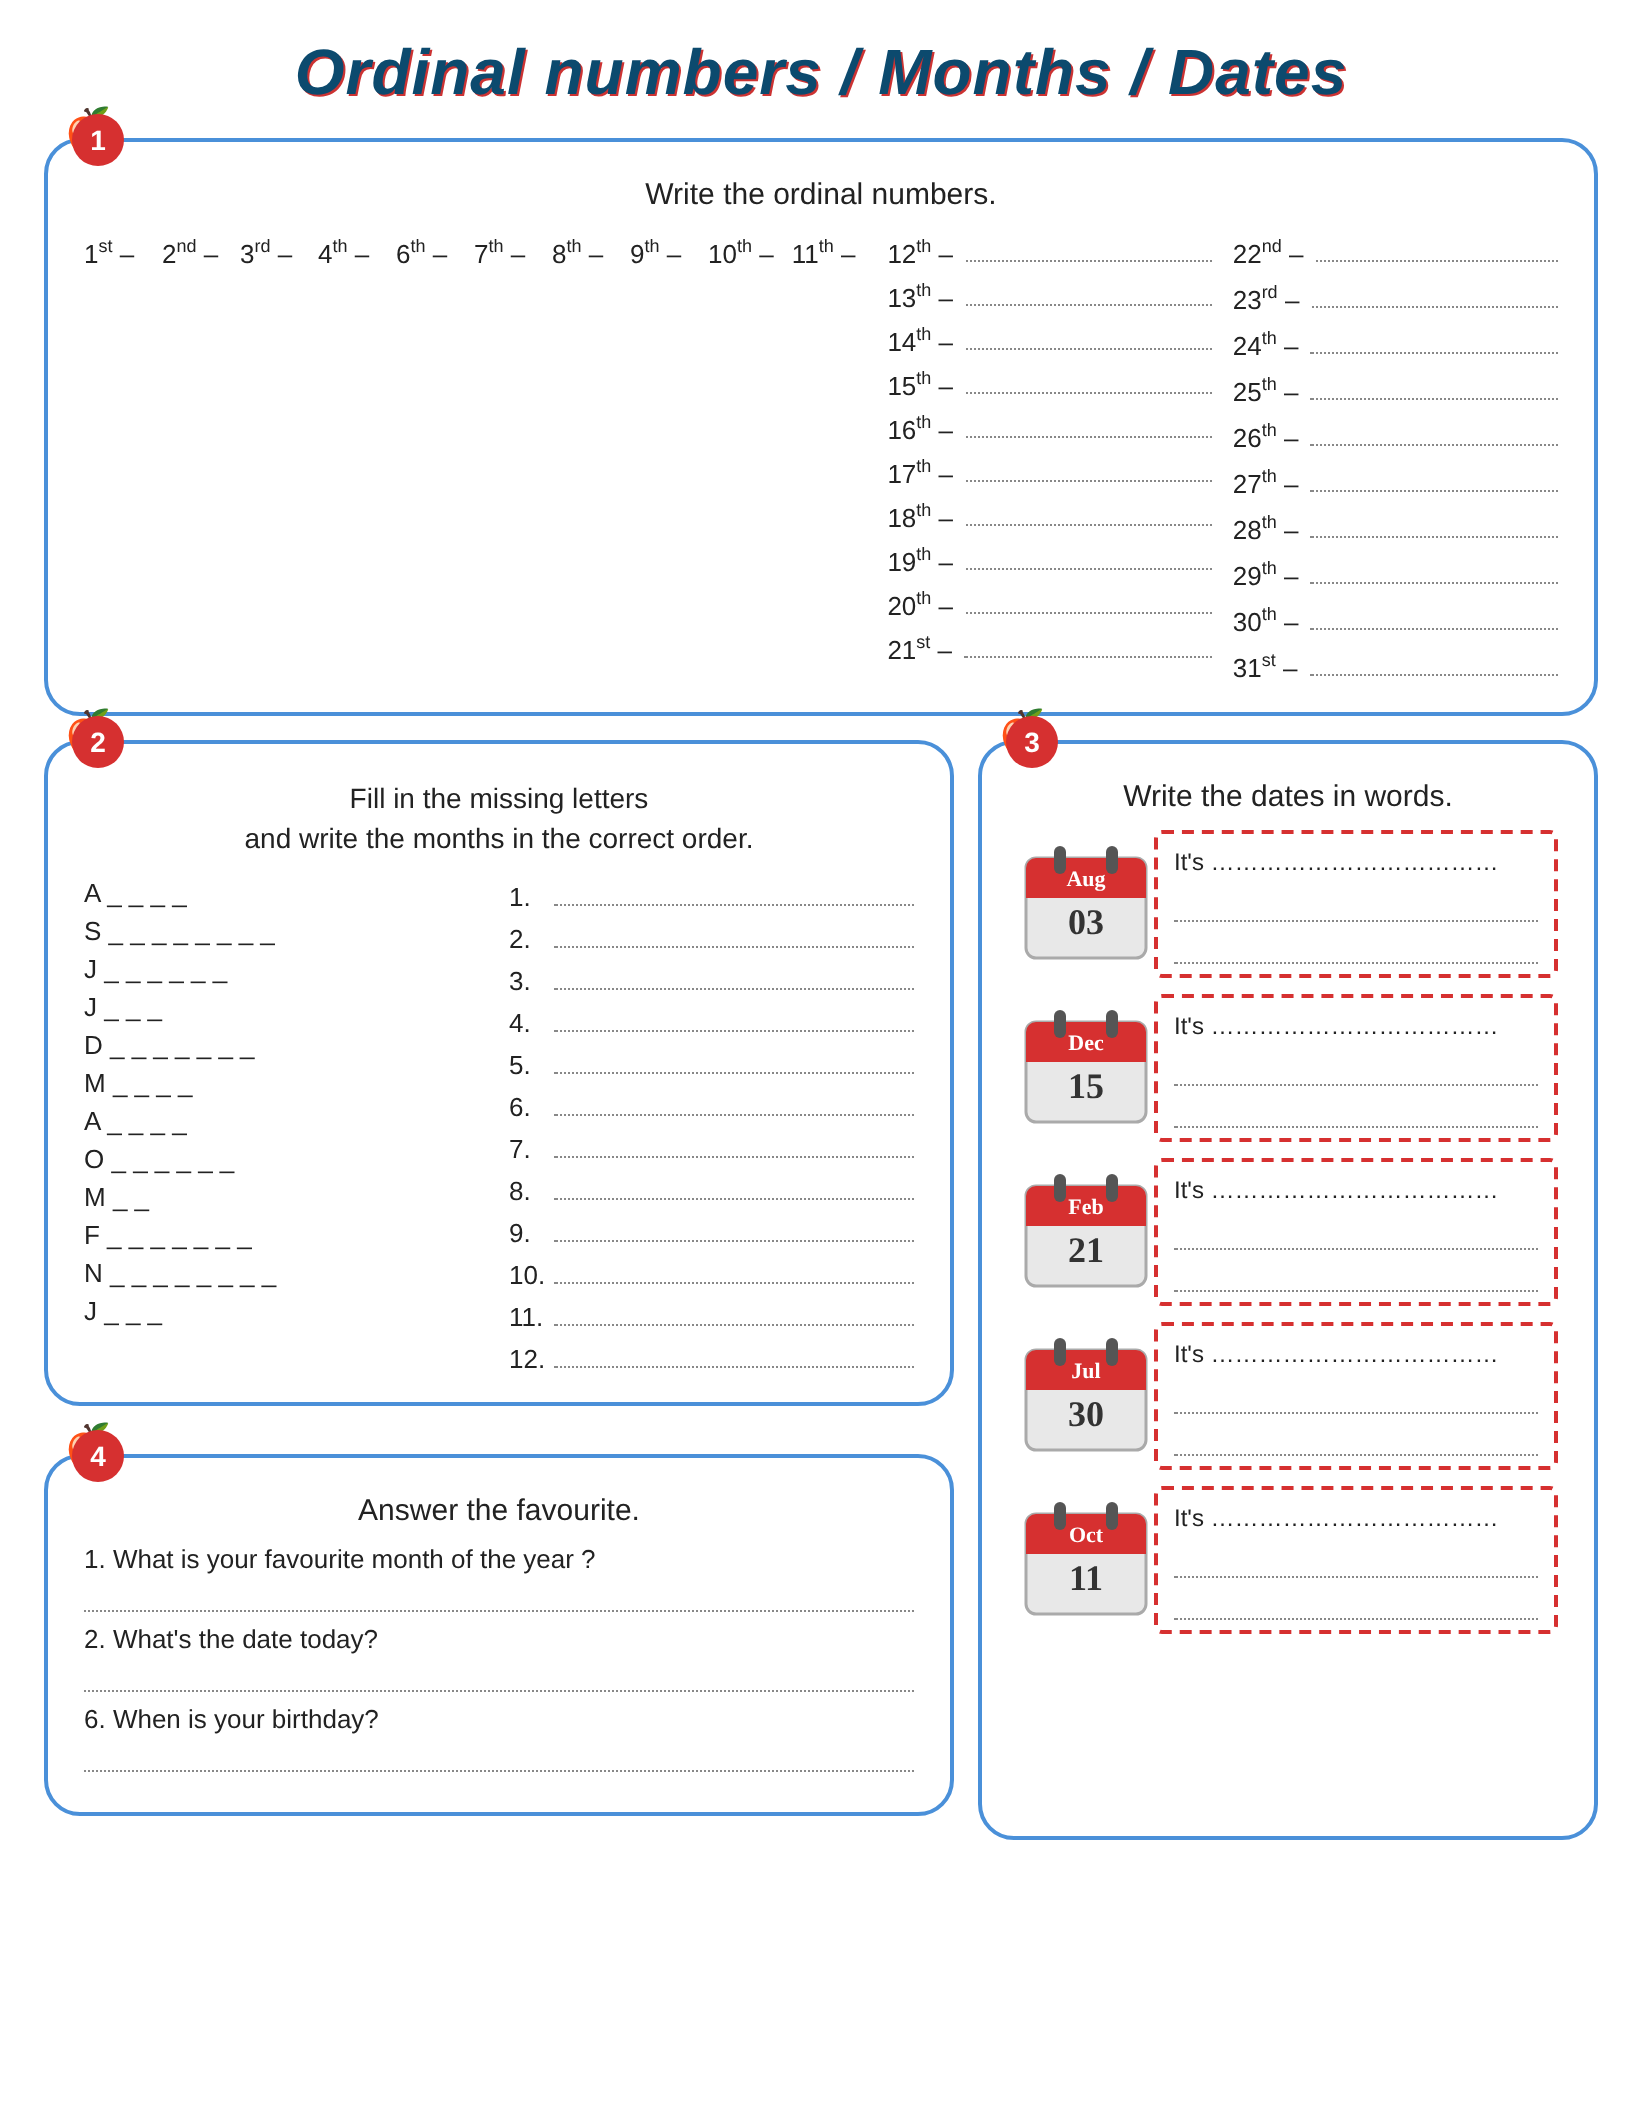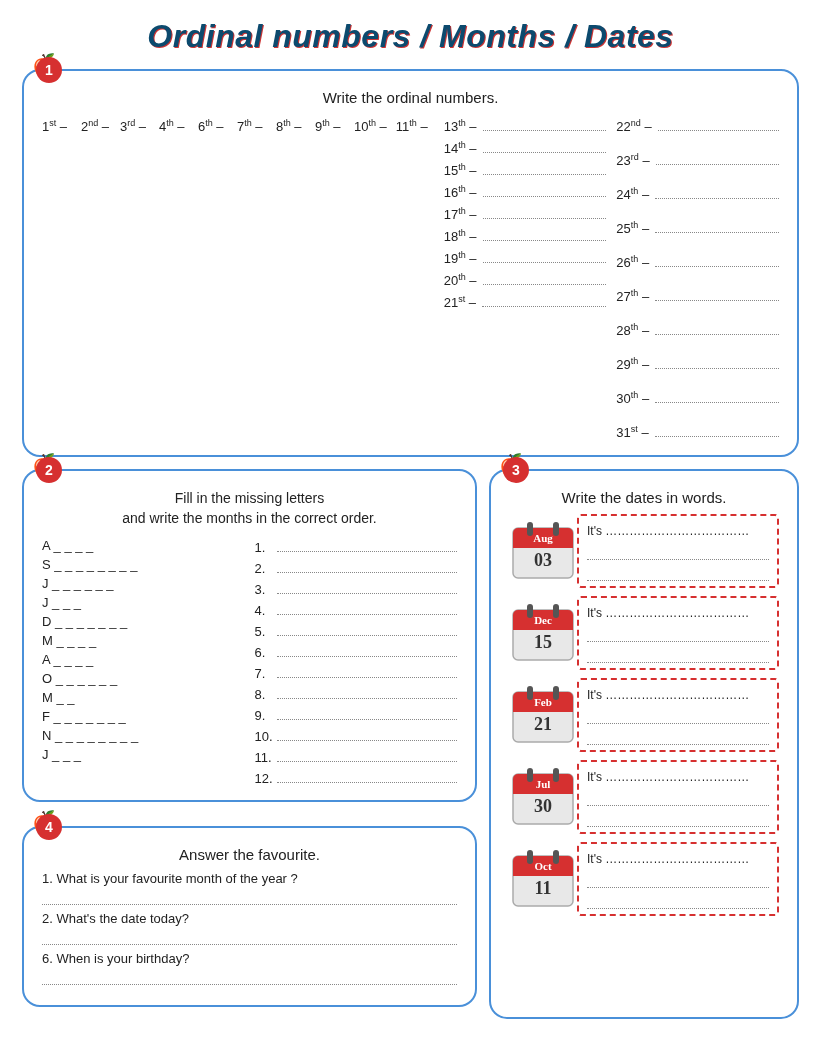--- a/index.html
+++ b/index.html
@@ -221,20 +221,24 @@
           <span class="ordinal-num">10<sup>th</sup> –</span>
           <div class="dotted-line"></div>
         </div>
         <div class="ordinal-row">
           <span class="ordinal-num">11<sup>th</sup> –</span>
           <div class="dotted-line"></div>
         </div>
       </div>
       <div style="display: flex; flex-direction: column; gap: 3px;">
         <div class="ordinal-row">
+          <span class="ordinal-num">12<sup>th</sup> –</span>
+          <div class="dotted-line"></div>
+        </div>
+        <div class="ordinal-row">
           <span class="ordinal-num">13<sup>th</sup> –</span>
           <div class="dotted-line"></div>
         </div>
         <div class="ordinal-row">
           <span class="ordinal-num">14<sup>th</sup> –</span>
           <div class="dotted-line"></div>
         </div>
         <div class="ordinal-row">
           <span class="ordinal-num">15<sup>th</sup> –</span>
           <div class="dotted-line"></div>
@@ -257,21 +261,21 @@
         </div>
         <div class="ordinal-row">
           <span class="ordinal-num">20<sup>th</sup> –</span>
           <div class="dotted-line"></div>
         </div>
         <div class="ordinal-row">
           <span class="ordinal-num">21<sup>st</sup> –</span>
           <div class="dotted-line"></div>
         </div>
       </div>
-      <div style="display: flex; flex-direction: column; gap: 15px;">
+      <div style="display: flex; flex-direction: column; gap: 4px;">
         <div class="ordinal-row">
           <span class="ordinal-num">22<sup>nd</sup> –</span>
           <div class="dotted-line"></div>
         </div>
         <div class="ordinal-row">
           <span class="ordinal-num">23<sup>rd</sup> –</span>
           <div class="dotted-line"></div>
         </div>
         <div class="ordinal-row">
           <span class="ordinal-num">24<sup>th</sup> –</span>

